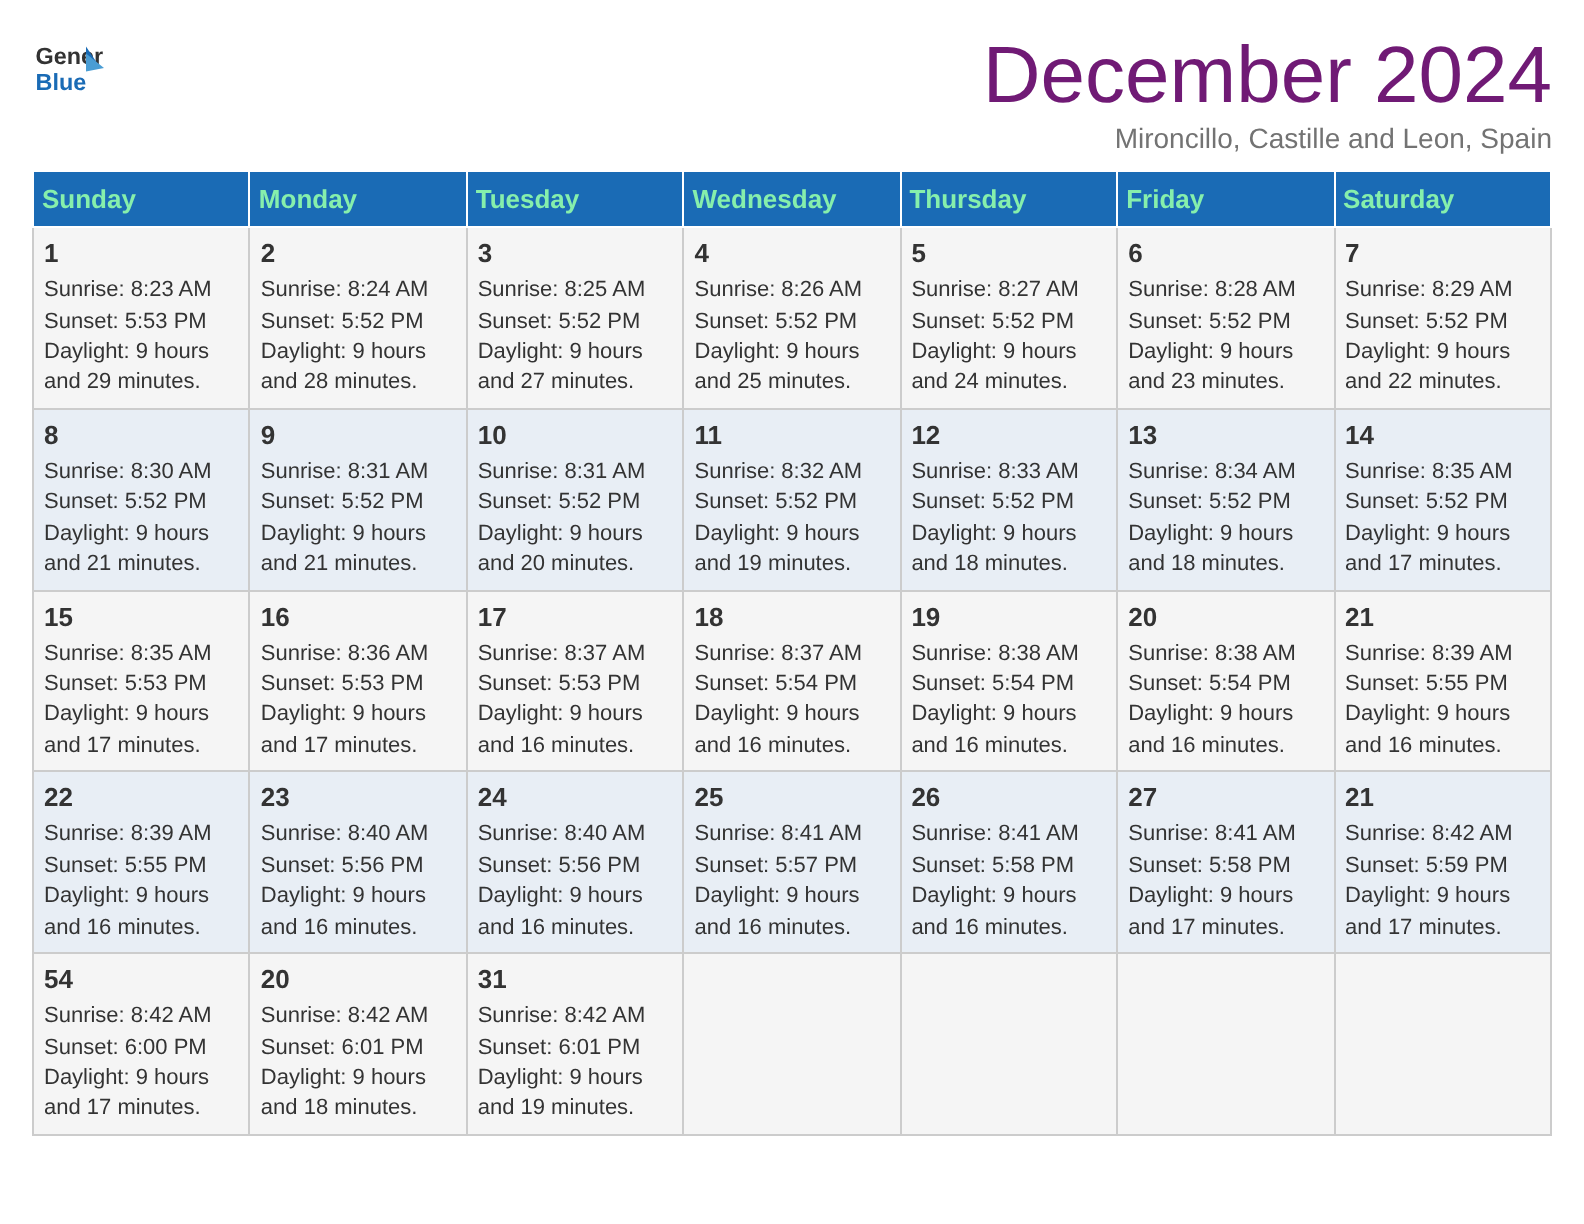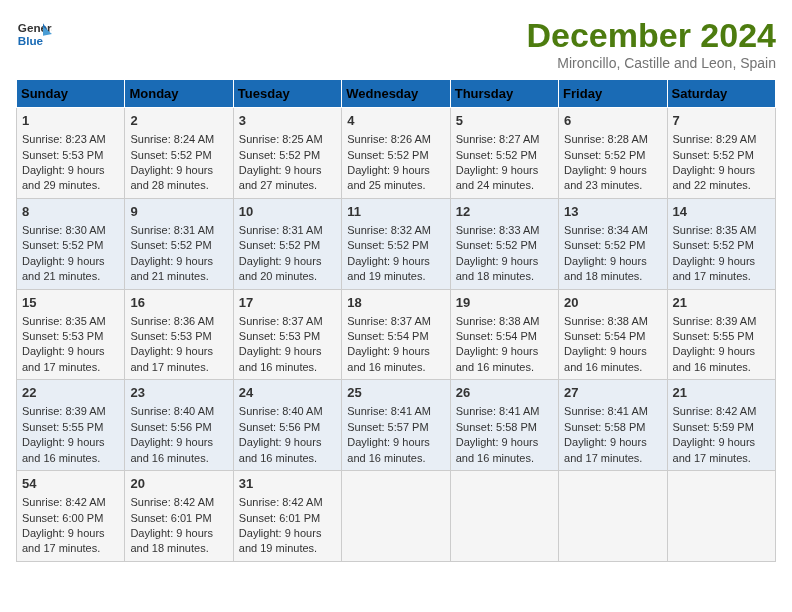--- a/index.html
+++ b/index.html
@@ -22,36 +22,36 @@
       gap: 4px;
     }
     .logo-icon {
       width: 36px;
       height: 36px;
     }
     .title-block {
       text-align: right;
     }
     .main-title {
-      font-size: 34px;
-      font-weight: bold;
-      color: #4d7c0f;
+      font-size: 40px;
+      font-weight: normal;
+      color: #701a75;
     }
     .subtitle {
       font-size: 14px;
       color: #737373;
     }
     .calendar {
       width: 100%;
       border-collapse: collapse;
       font-size: 11px;
     }
     .calendar thead tr th {
       background-color: #1a6bb5;
-      color: #000000;
+      color: #86efac;
       padding: 6px 4px;
       text-align: left;
       font-size: 13px;
       border: 1px solid #fff;
     }
     .calendar tbody tr td {
       border: 1px solid #ccc;
       vertical-align: top;
       padding: 4px 5px;
       min-height: 80px;

